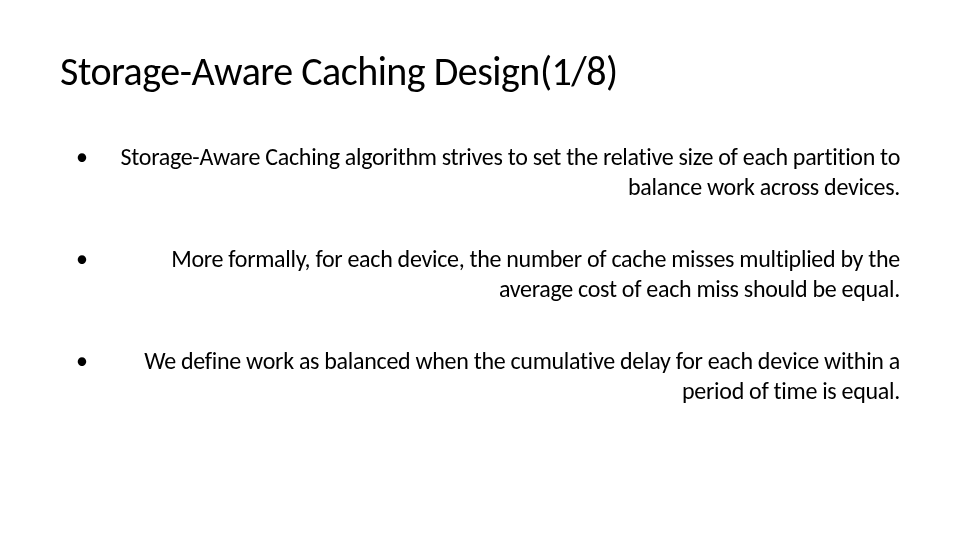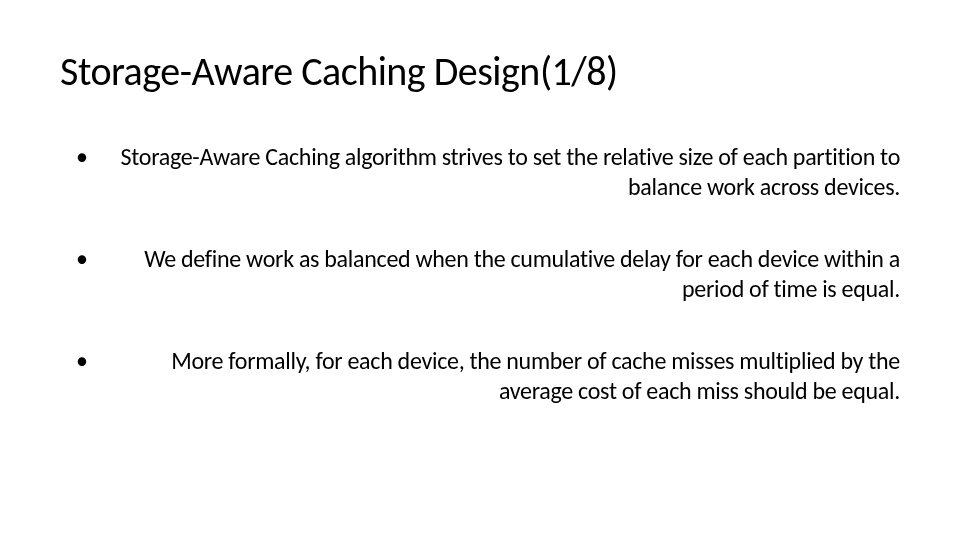--- a/index.html
+++ b/index.html
@@ -38,16 +38,16 @@
     font-size: 24px;
   }
 </style>
 </head>
 <body>
 
 <div class="slide">
   <h1 class="title">Storage-Aware Caching Design(1/8)</h1>
   <ul class="bullets">
     <li>Storage-Aware Caching  algorithm strives to set the relative size of each partition to balance work across devices.</li>
+    <li>More formally, for each device, the number of cache misses multiplied by the average cost of each miss should be equal.</li>
     <li>We define work as balanced when the cumulative delay for each device within a period of time is equal.</li>
-    <li>More formally, for each device, the number of cache misses multiplied by the average cost of each miss should be equal.</li>
   </ul>
 </div>
 
 </body></html>

